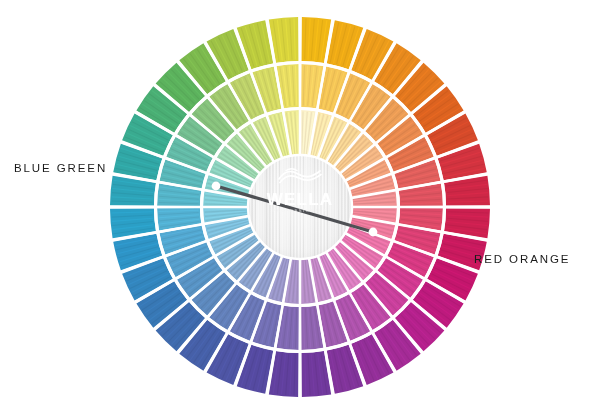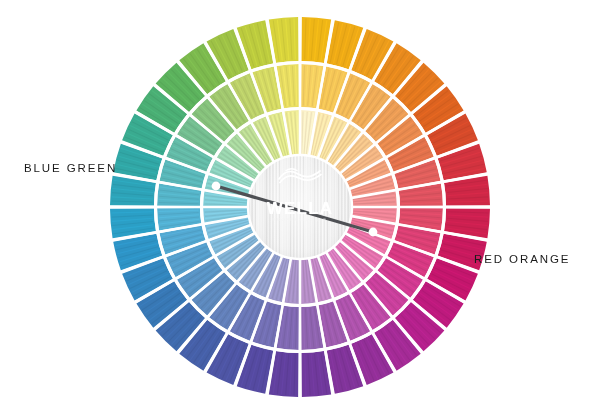--- a/index.html
+++ b/index.html
@@ -16,38 +16,38 @@
 
   .axis-label{
     position:absolute;
     font-family:"Liberation Sans", sans-serif;
     font-size:11.5px;
     letter-spacing:1.9px;
     color:#1b1b1b;
     font-weight:400;
     white-space:nowrap;
   }
-  #label-blue-green{left:24px;top:162px;}
+  #label-blue-green{left:14px;top:162px;}
   #label-red-orange{left:474px;top:253px;}
 
   .logo-wrap{
     position:absolute;
     left:258px;top:167px;
     width:84px;height:46px;
     text-align:center;
     pointer-events:none;
   }
   .logo-word{
     font-family:"Liberation Sans", sans-serif;
     font-size:17px;
     letter-spacing:1.2px;
     font-weight:700;
     color:#ffffff;
     line-height:17px;
-    margin-top:16px;
+    margin-top:7px;
     text-shadow:0 0 1px rgba(255,255,255,.5);
   }
   .logo-sub{
     font-family:"Liberation Sans", sans-serif;
     font-size:4.2px;
     letter-spacing:1.5px;
     color:#f3f3f3;
     line-height:6px;
     opacity:.85;
   }

